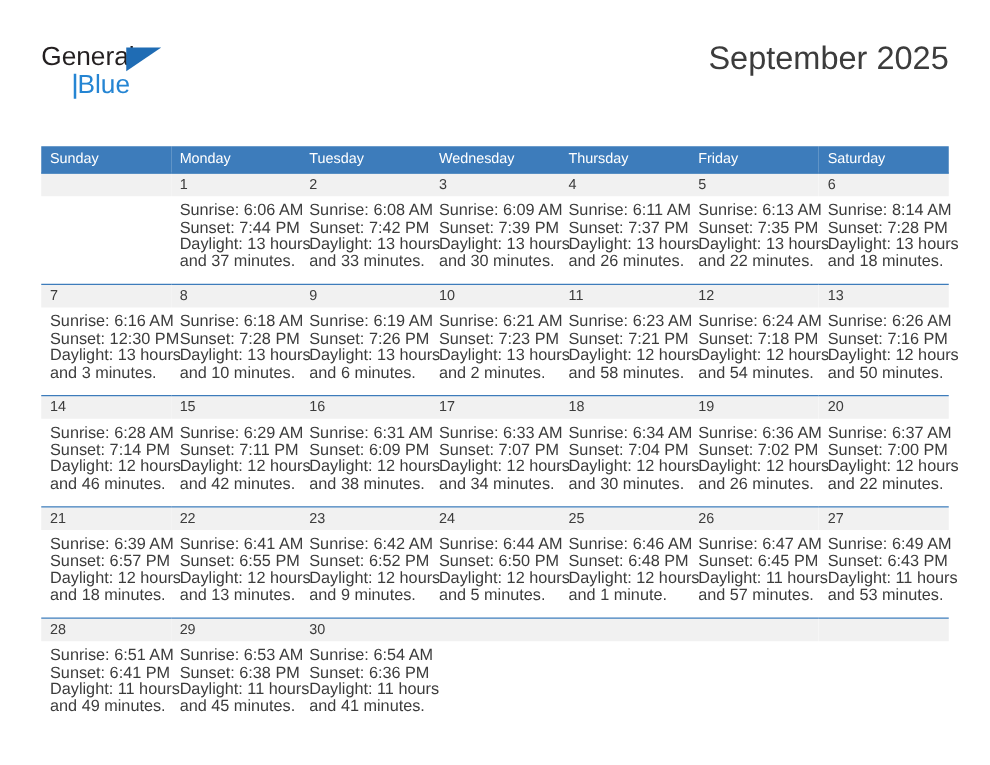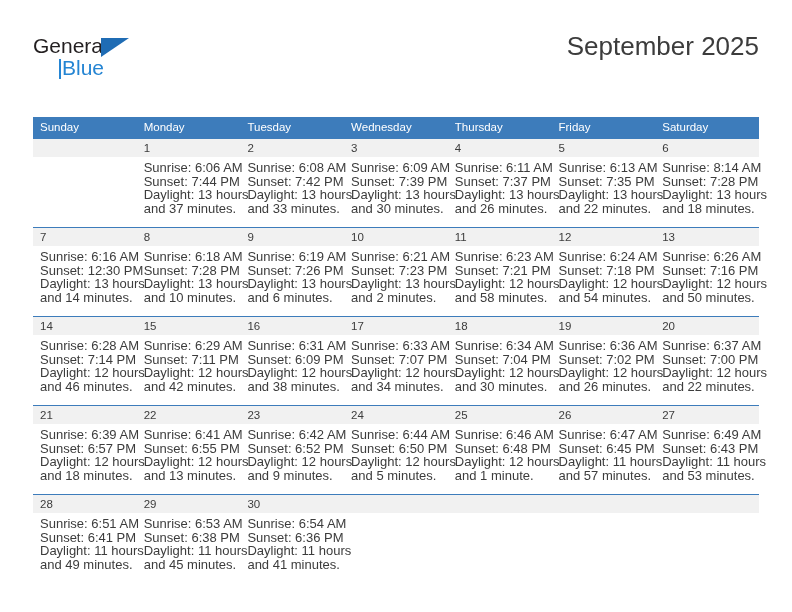--- a/index.html
+++ b/index.html
@@ -228,21 +228,21 @@
             </div>
           </td>
         </tr>
         <tr>
           <td>
             <div class="daynum">7</div>
             <div class="cell-body">
               <div>Sunrise: 6:16 AM</div>
               <div>Sunset: 12:30 PM</div>
               <div>Daylight: 13 hours</div>
-              <div>and 14 minutes.</div>
+              <div>and 3 minutes.</div>
             </div>
           </td>
           <td>
             <div class="daynum">8</div>
             <div class="cell-body">
               <div>Sunrise: 6:18 AM</div>
               <div>Sunset: 7:28 PM</div>
               <div>Daylight: 13 hours</div>
               <div>and 10 minutes.</div>
             </div>

